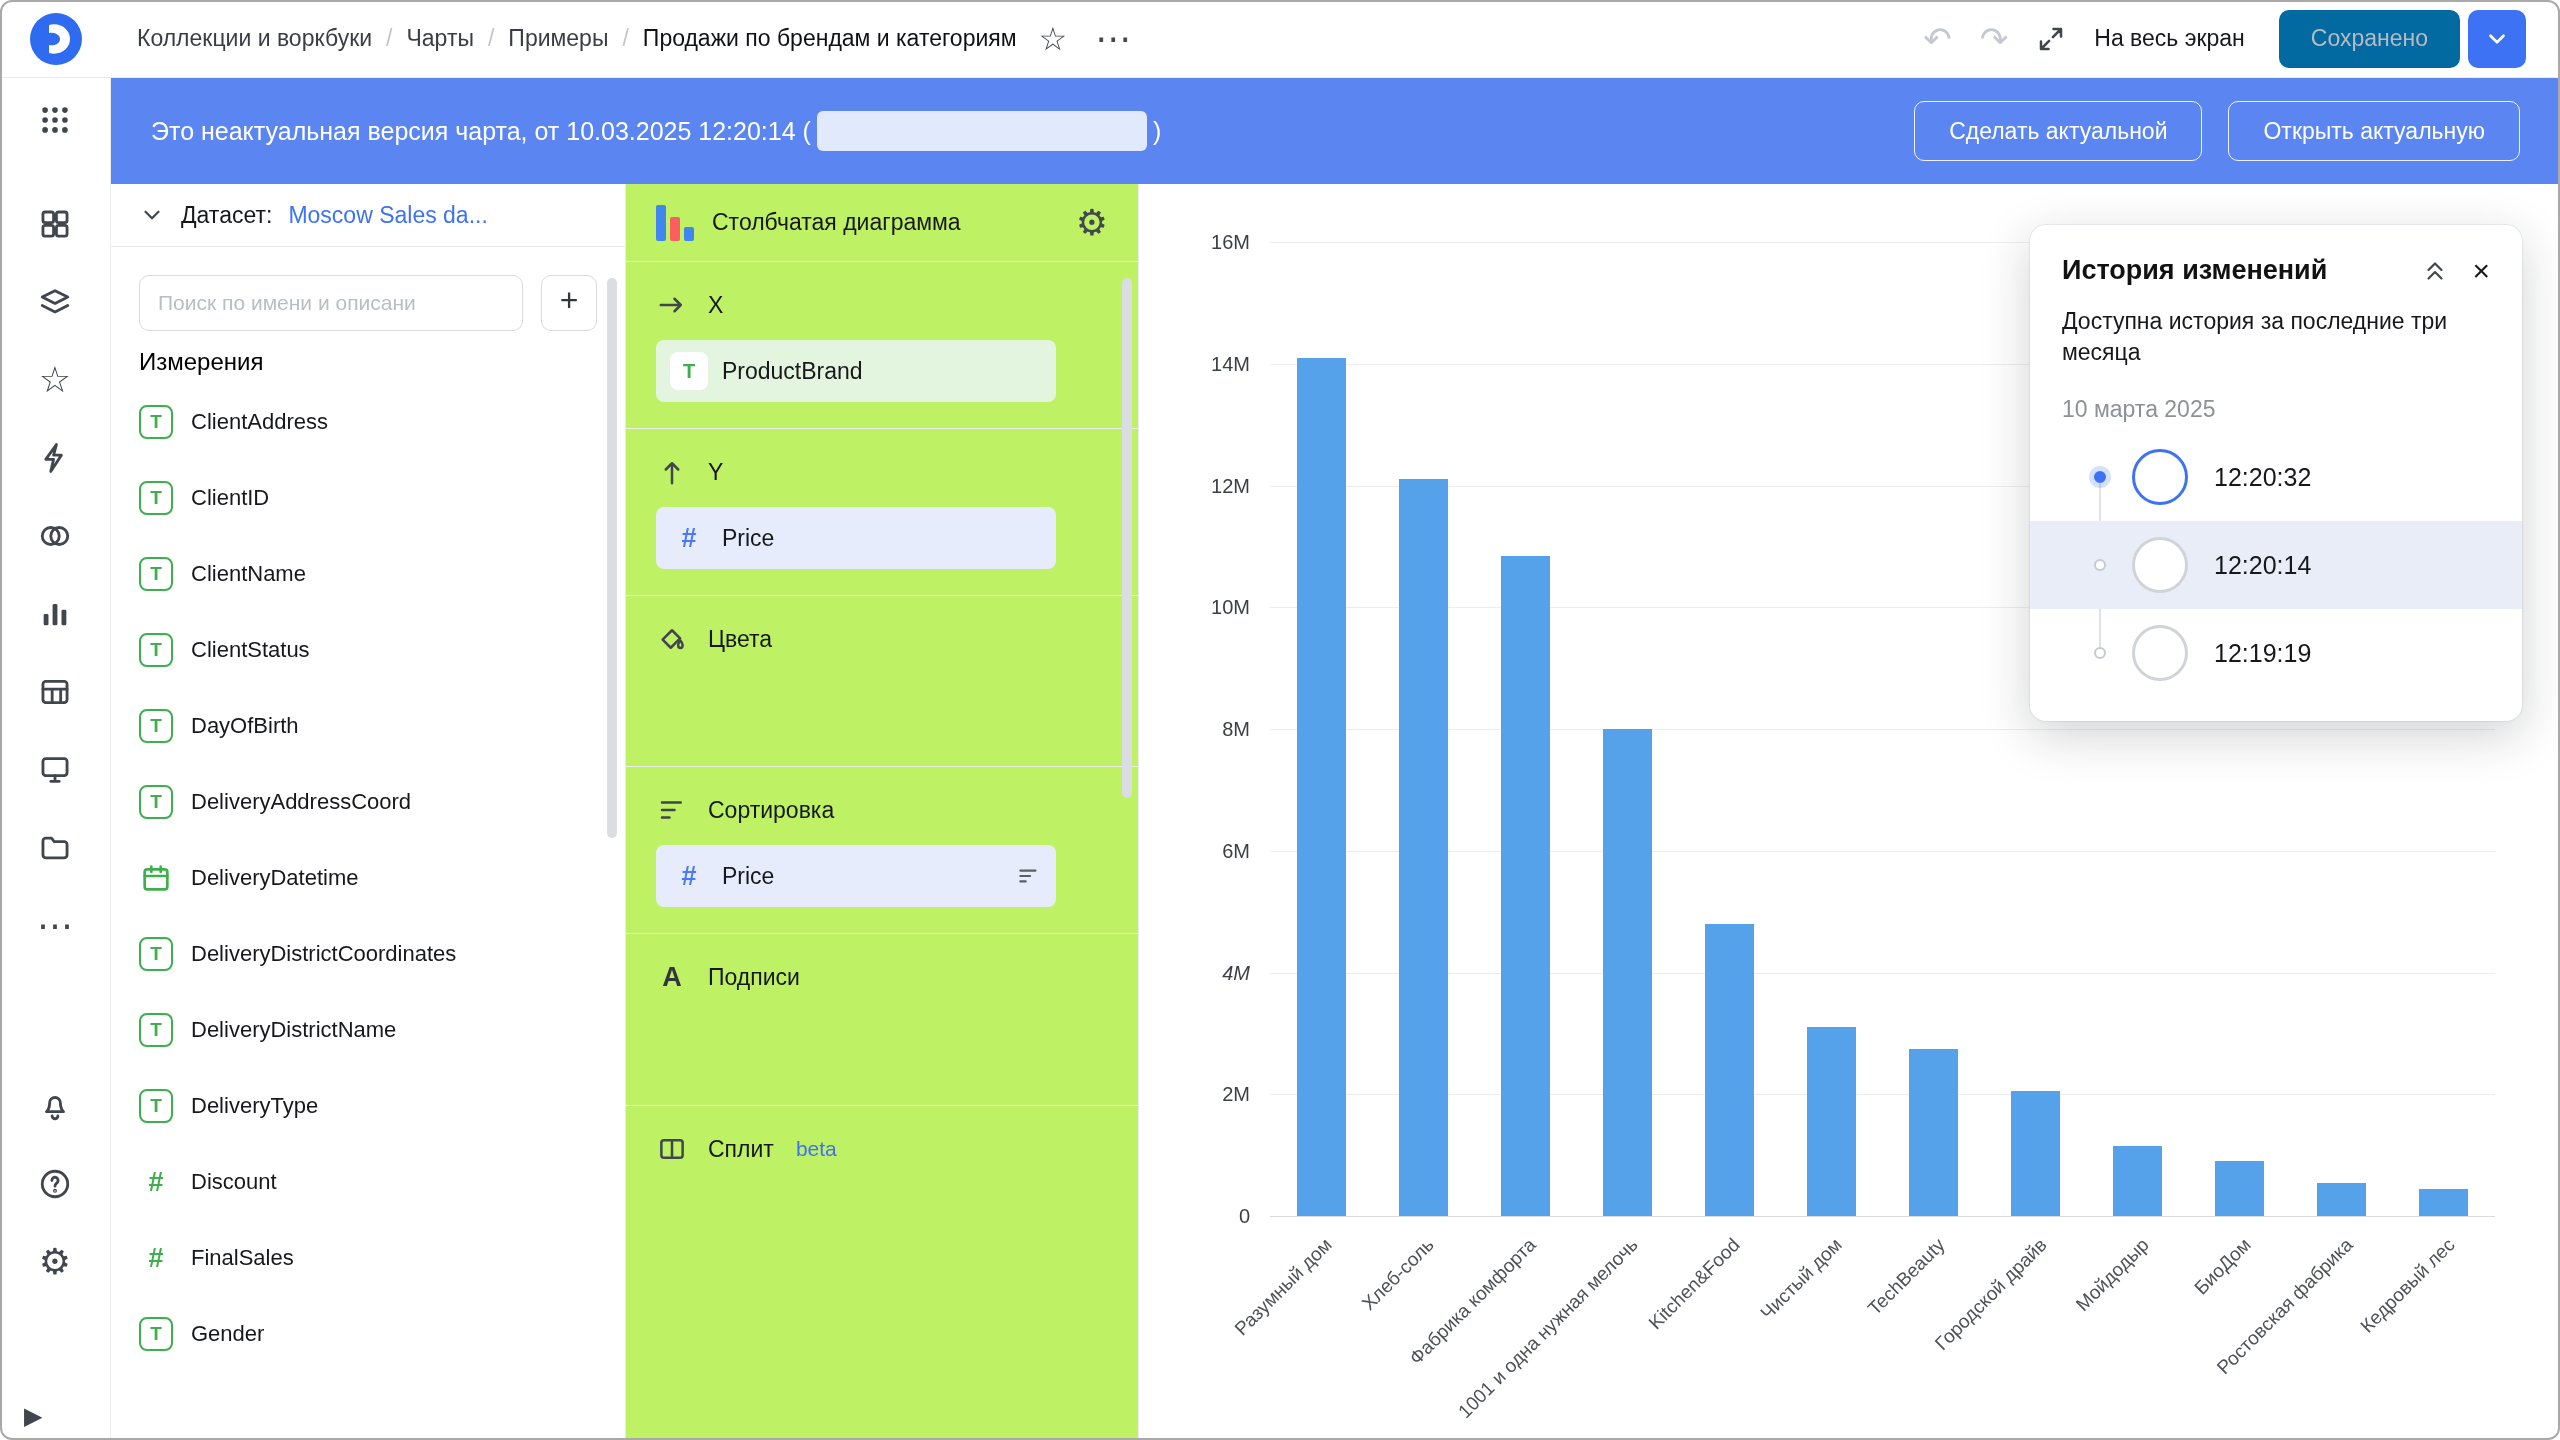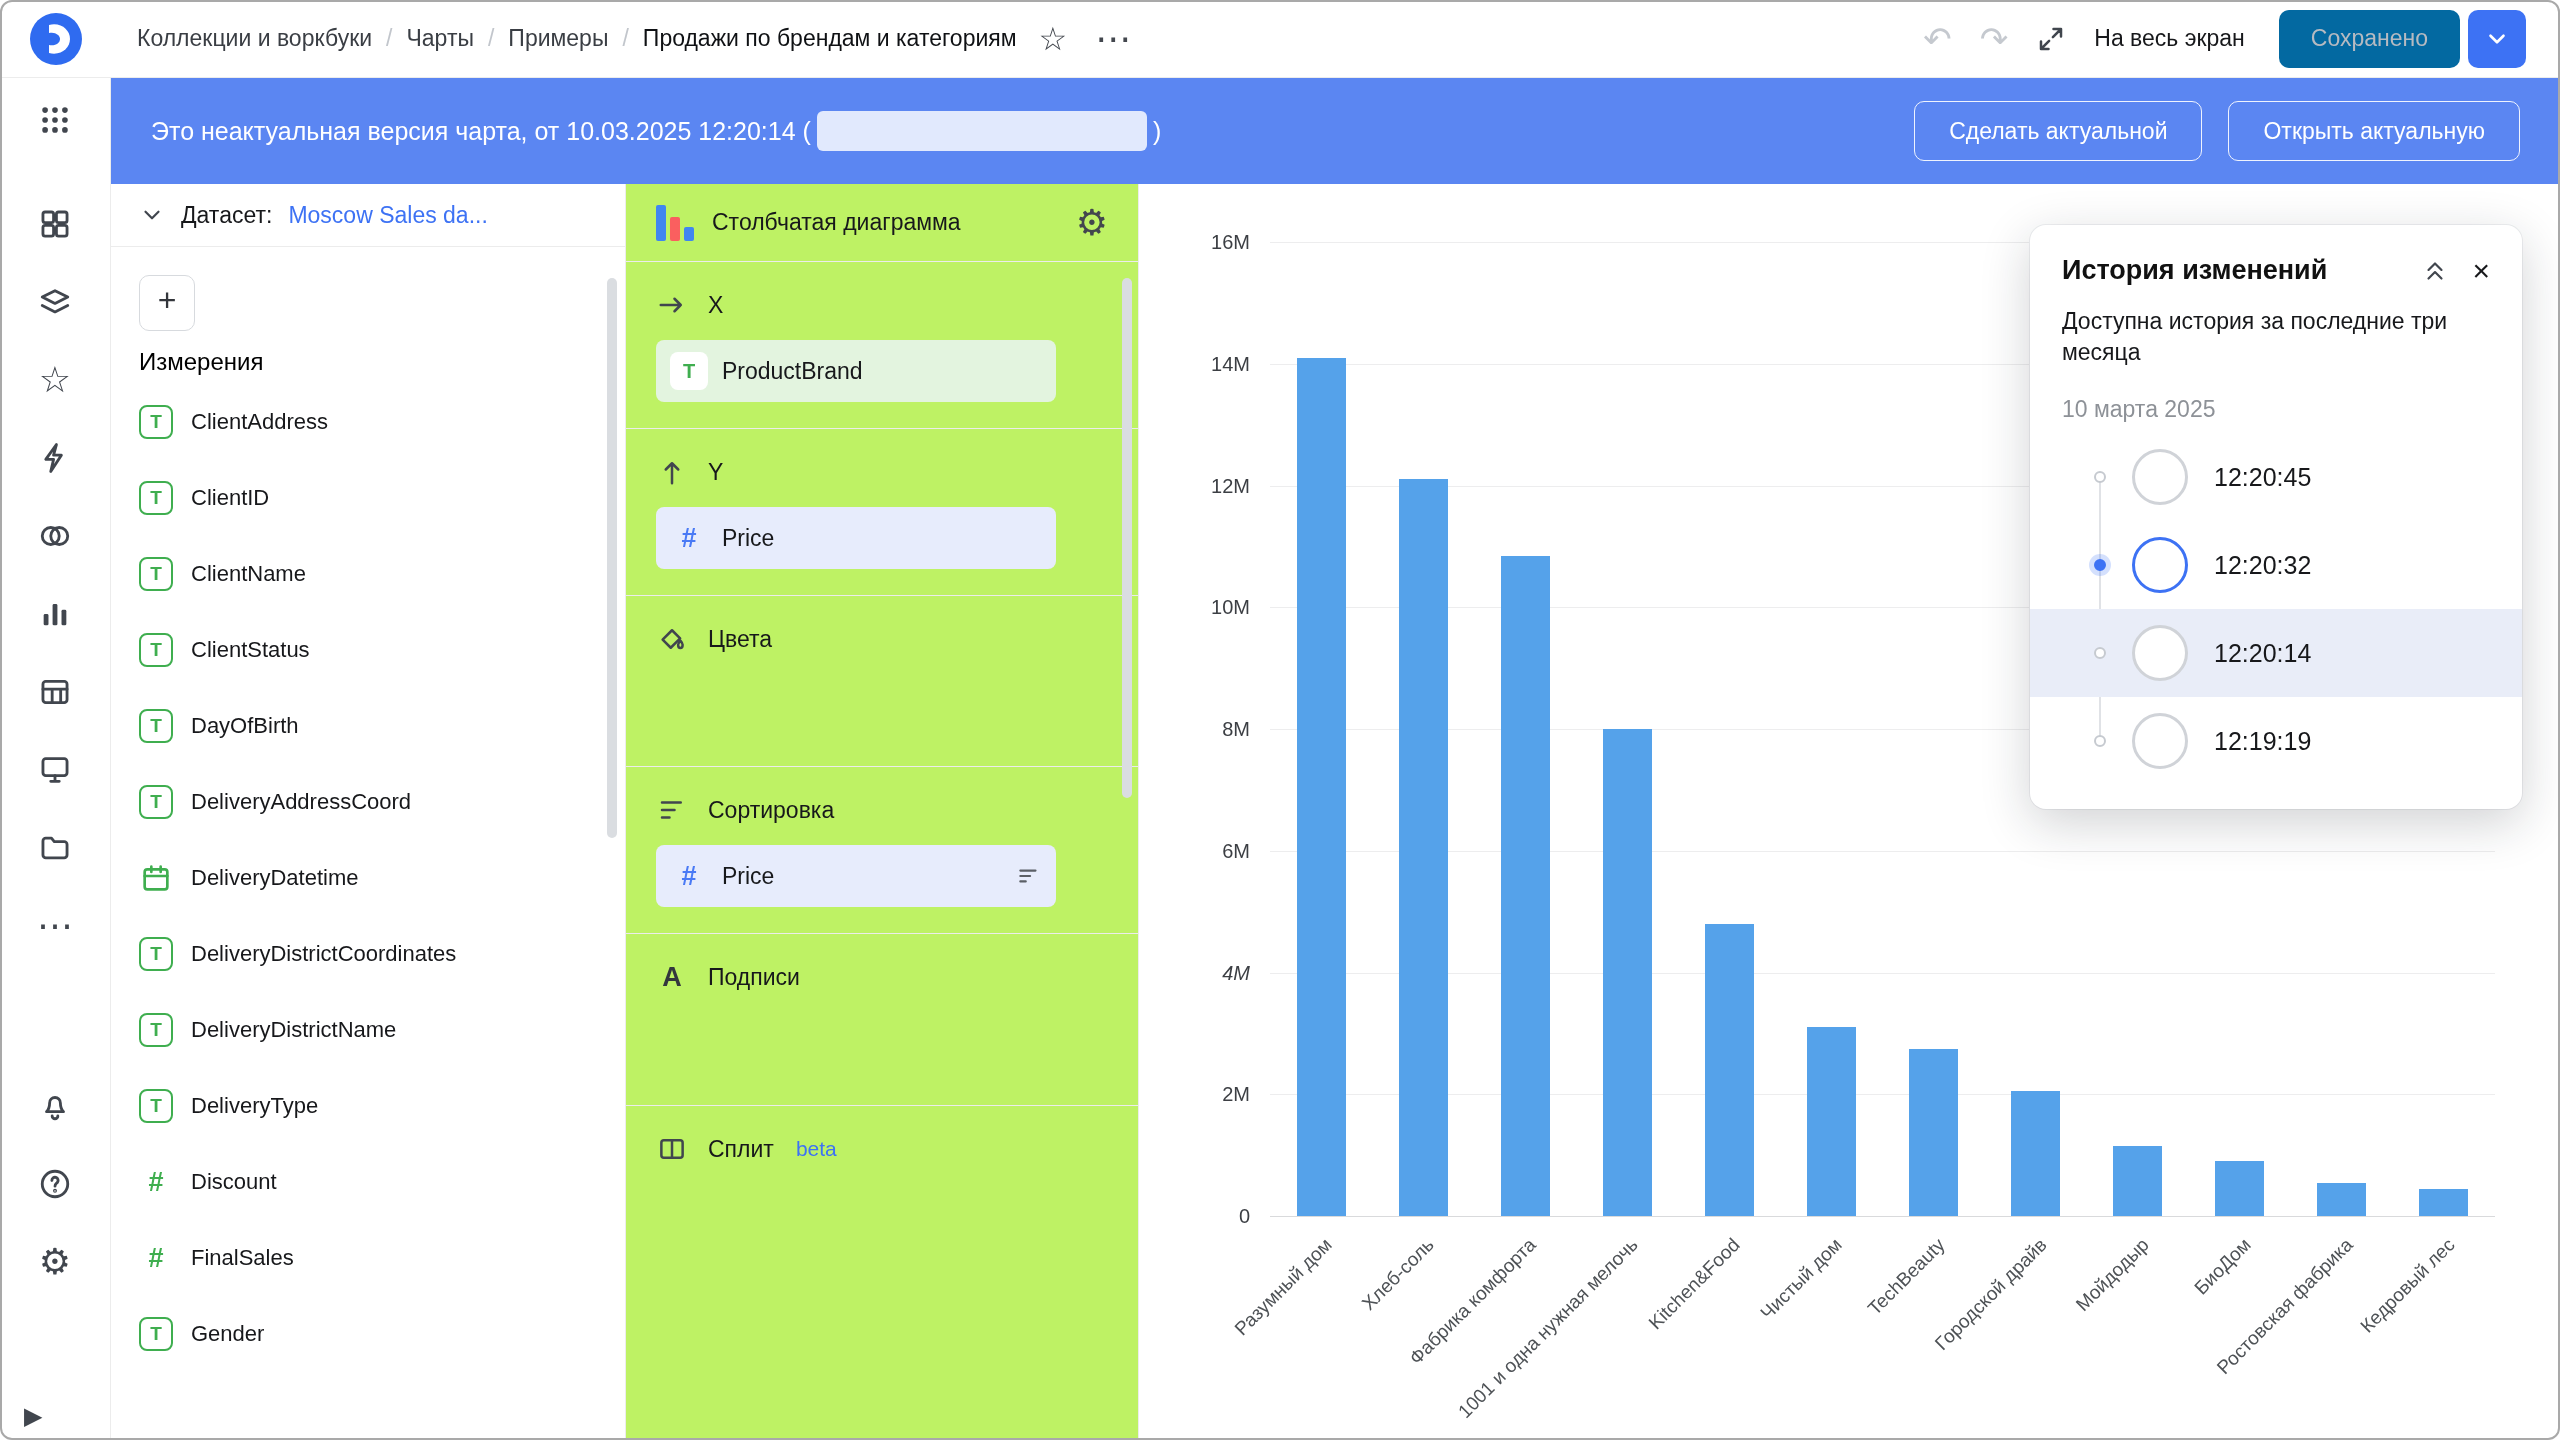--- a/index.html
+++ b/index.html
@@ -282,20 +282,21 @@
 <section class="dataset-panel">
   <div class="dp-header">
     <svg class="ic" width="26" height="26" viewBox="0 0 24 24">
         <path d="M6 9l6 6 6-6"></path>
       </svg>
     <span class="dp-label">Датасет:</span>
     <span class="dp-link">Moscow Sales da...</span>
   </div>
   <div class="dp-body">
     <div class="search-row">
+      <input class="search-input" placeholder="Поиск по имени и описани" style="">
       <button class="add-btn">+</button>
     </div>
     <div class="dp-section-title">Измерения</div>
     <div class="field-list">
         <div class="field-row">
           <span class="field-icon text">T</span>
           <span class="field-label">ClientAddress</span>
         </div>
         <div class="field-row">
           <span class="field-icon text">T</span>
@@ -539,25 +540,20 @@
             <path d="M6 11l6-6 6 6M6 19l6-6 6 6"></path>
           </svg>
       </span>
       <span class="hp-close">×</span>
     </span>
   </div>
   <div class="hp-subtitle">Доступна история за последние три месяца</div>
   <div class="hp-date">10 марта 2025</div>
   <div class="hist-list">
     <div class="hist-line"></div>
-  <div class="hist-row default">
-        <span class="hist-dot"></span>
-        <span class="hist-avatar"></span>
-        <span class="hist-time">12:20:45</span>
-      </div>
       <div class="hist-row selected">
         <span class="hist-dot"></span>
         <span class="hist-avatar"></span>
         <span class="hist-time">12:20:32</span>
       </div>
       <div class="hist-row highlighted">
         <span class="hist-dot"></span>
         <span class="hist-avatar"></span>
         <span class="hist-time">12:20:14</span>
       </div>

